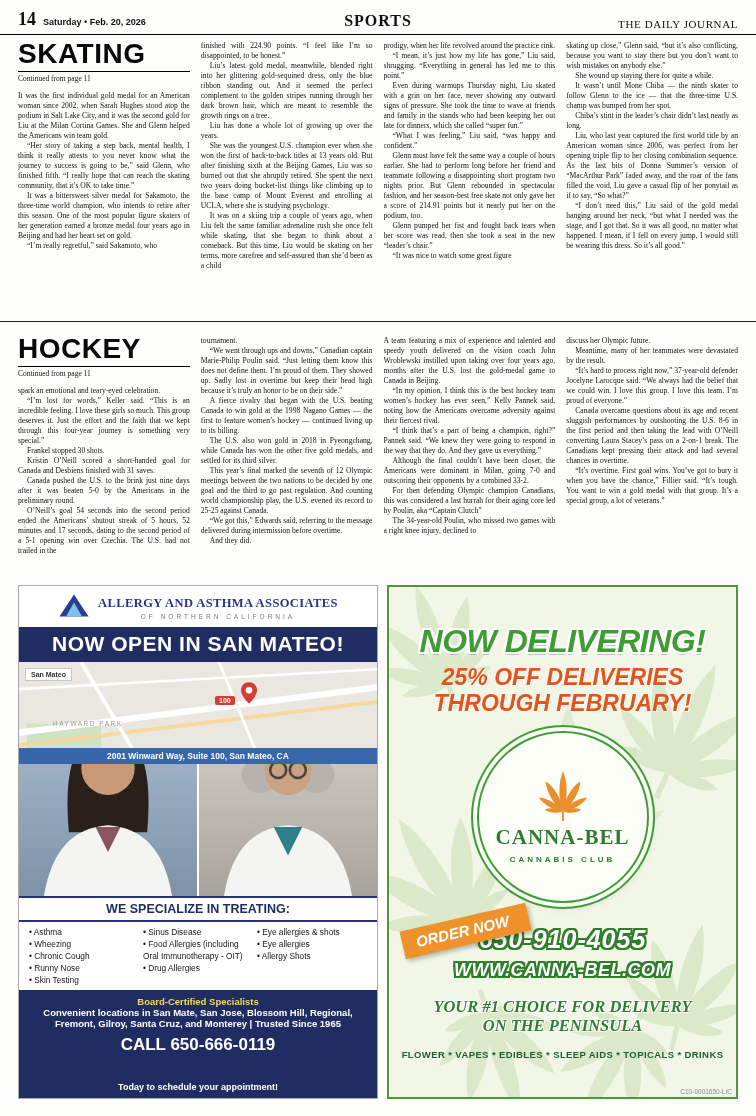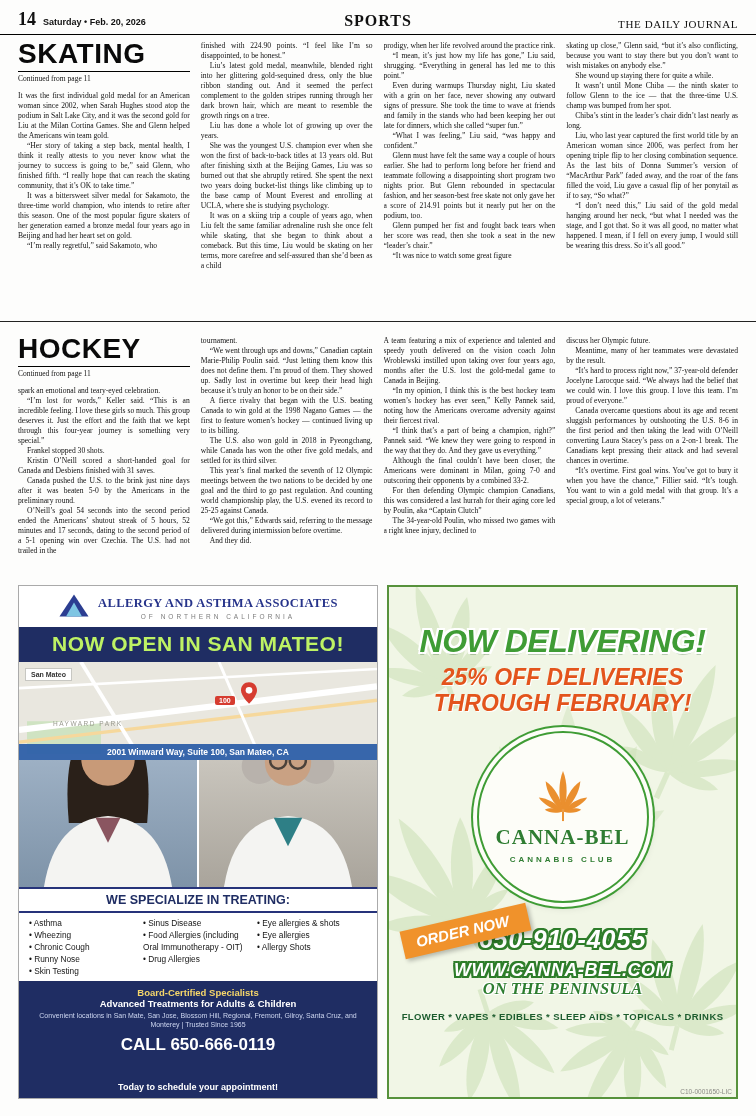--- a/index.html
+++ b/index.html
@@ -46,21 +46,21 @@
 
   
   .ad-allergy {
     width:358px; flex:0 0 358px; border:1px solid #aaa; background:#fff;
     display:flex; flex-direction:column; font-family:"Liberation Sans", sans-serif;
   }
   .logo-row { display:flex; align-items:center; justify-content:center; gap:8px; padding:7px 4px 5px; }
   .logo-name { font:bold 12.5px "Liberation Serif", serif; color:#27348b; letter-spacing:.4px; text-align:center; }
   .logo-subtitle { font:6.5px "Liberation Sans", sans-serif; color:#7c7c7c; letter-spacing:3px; text-align:center; margin-top:2px; }
   .open-banner {
-    background:#1f2d63; color:#bef264; text-align:center;
+    background:#1f2d63; color:#ffffff; text-align:center;
     font:bold 21px "Liberation Sans", sans-serif; padding:5px 0 6px; letter-spacing:.5px;
   }
   .map { position:relative; height:112px; overflow:hidden; background:#e9e7df; }
   .map svg.roads { position:absolute; inset:0; width:100%; height:100%; }
   .map-city-label {
     position:absolute; top:6px; left:6px; background:#fff; border:1px solid #c7c7c2;
     font:bold 7px "Liberation Sans", sans-serif; color:#333; padding:2px 5px;
   }
   .map-area-label { position:absolute; top:58px; left:34px; font:6.5px "Liberation Sans", sans-serif; color:#9a9a90; letter-spacing:1.5px; }
   .map-badge {
@@ -335,21 +335,20 @@
         <ul class="treat-col">
             <li>Eye allergies &amp; shots</li>
             <li>Eye allergies</li>
             <li>Allergy Shots</li>
           </ul>
       </div>
 
       <div class="allergy-footer">
         <div class="footer-lines">
             <div>Board-Certified Specialists</div>
-            <div>Advanced Treatments for Adults &amp; Children</div>
             <div>Convenient locations in San Mate, San Jose, Blossom Hill, Regional, Fremont, Gilroy, Santa Cruz, and Monterey | Trusted Since 1965</div>
           </div>
         <div class="call">CALL 650-666-0119</div>
         <div class="call-sub">Today to schedule your appointment!</div>
       </div>
     </div>
 
     <div class="ad-canna">
       <div class="leaf-layer">
         <svg style="left:-28px;top:-10px;width:150px;height:140px;transform:rotate(-18deg)" viewBox="-30 -44 60 56">
@@ -385,20 +384,21 @@
           </svg>
         <div class="brand">CANNA-BEL</div>
         <div class="brand-sub">CANNABIS CLUB</div>
       </div>
 
       <div class="order-ribbon">ORDER NOW</div>
 
       <div class="fg canna-phone outline-green">650-910-4055</div>
       <div class="fg canna-site outline-green">WWW.CANNA-BEL.COM</div>
 
+      <div class="fg canna-tagline first">YOUR #1 CHOICE FOR DELIVERY</div>
       <div class="fg canna-tagline">ON THE PENINSULA</div>
 
       <div class="fg canna-products">FLOWER * VAPES * EDIBLES * SLEEP AIDS * TOPICALS * DRINKS</div>
       <div class="canna-license">C10-0001650-LIC</div>
     </div>
 
   </section>
 </div>
 
 </body></html>

